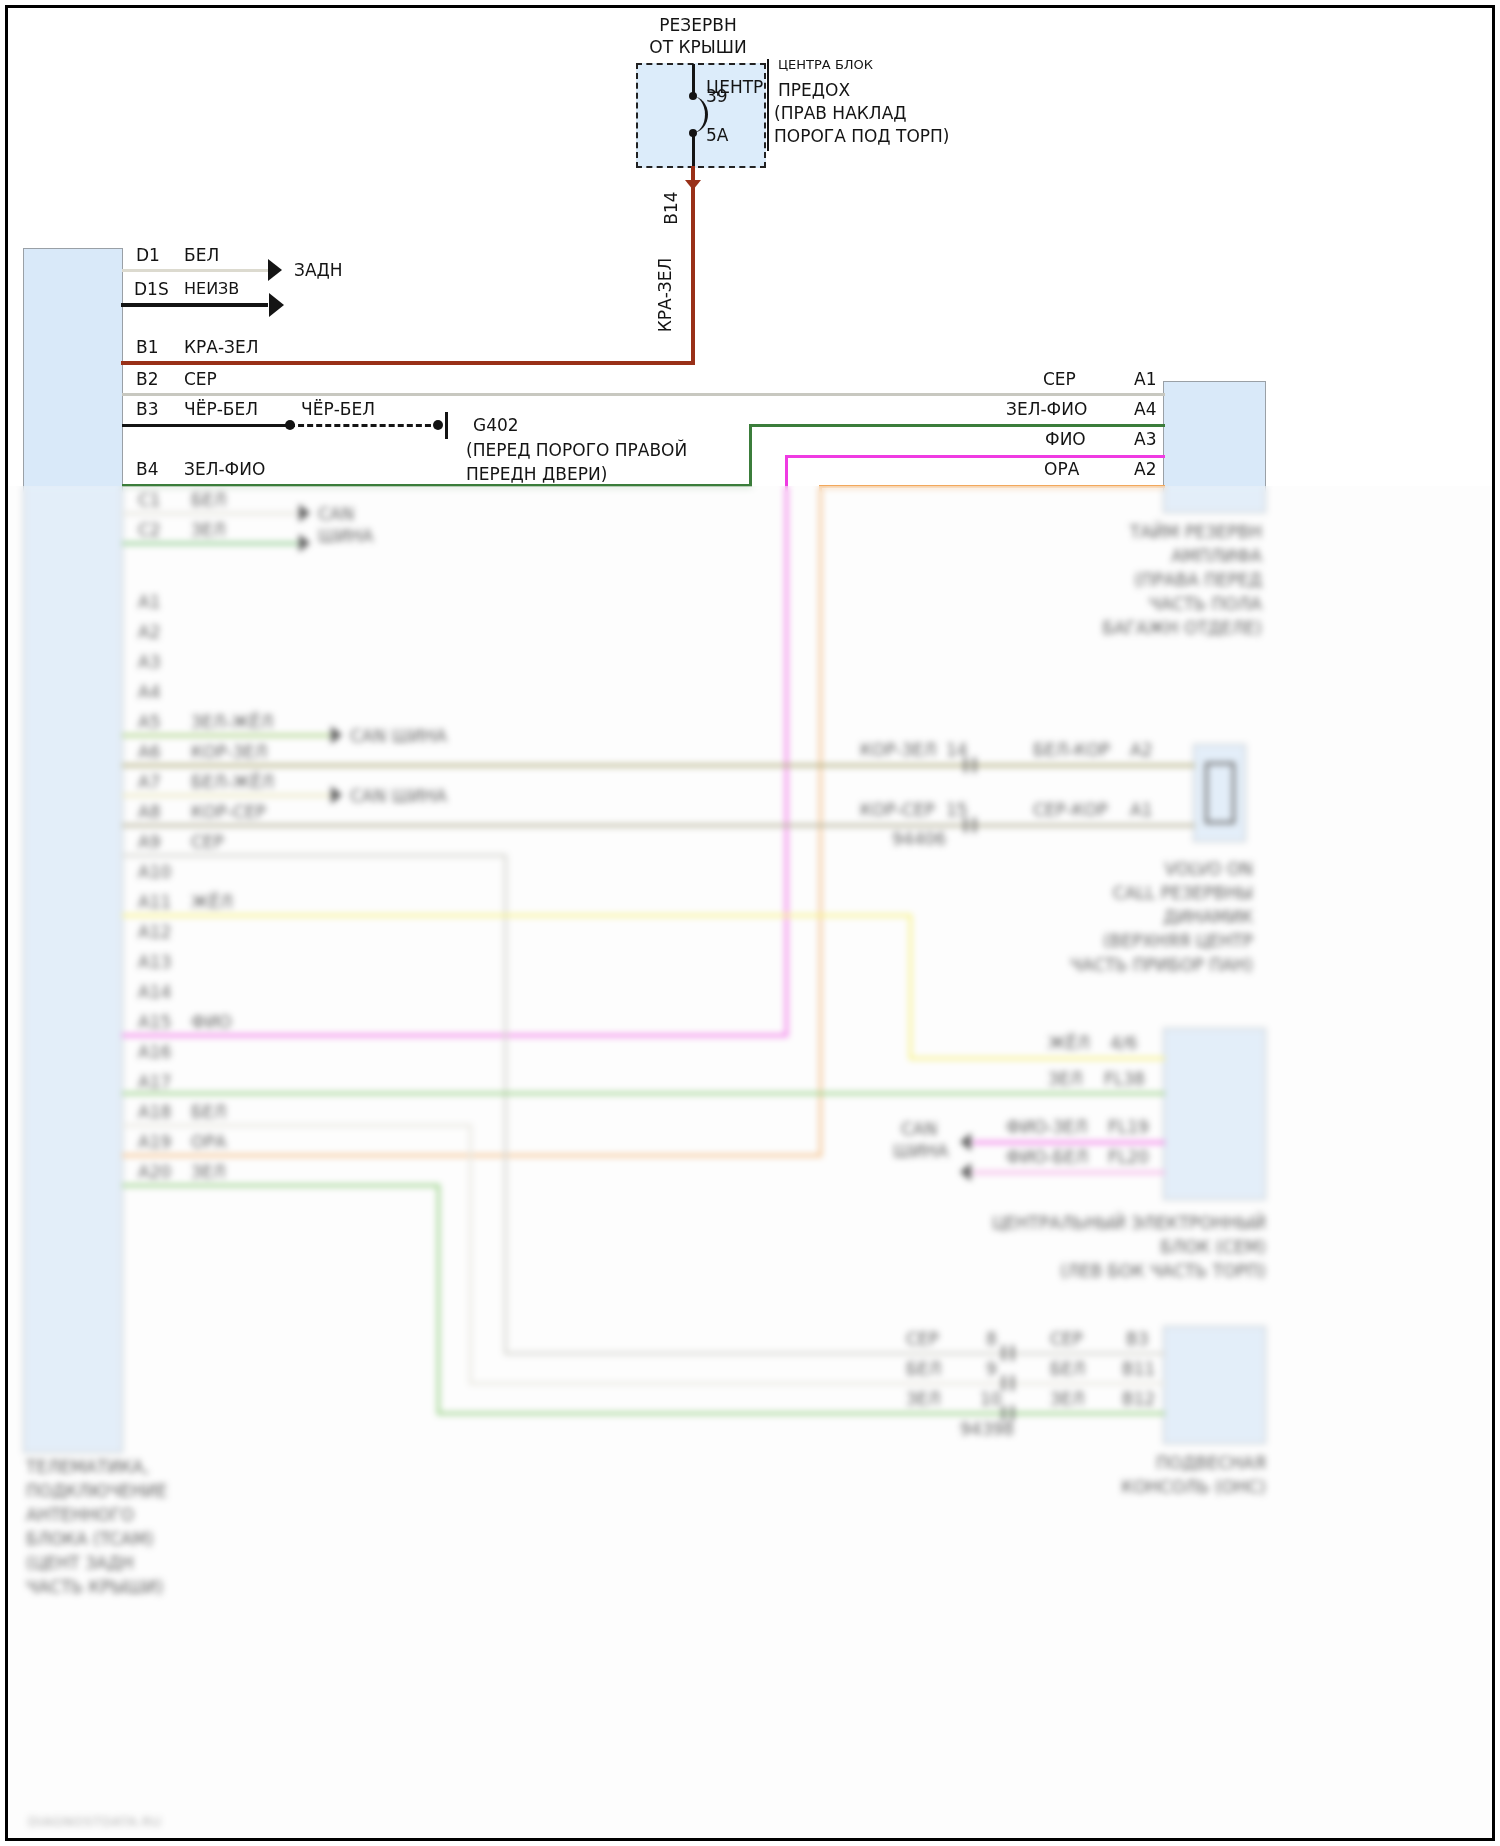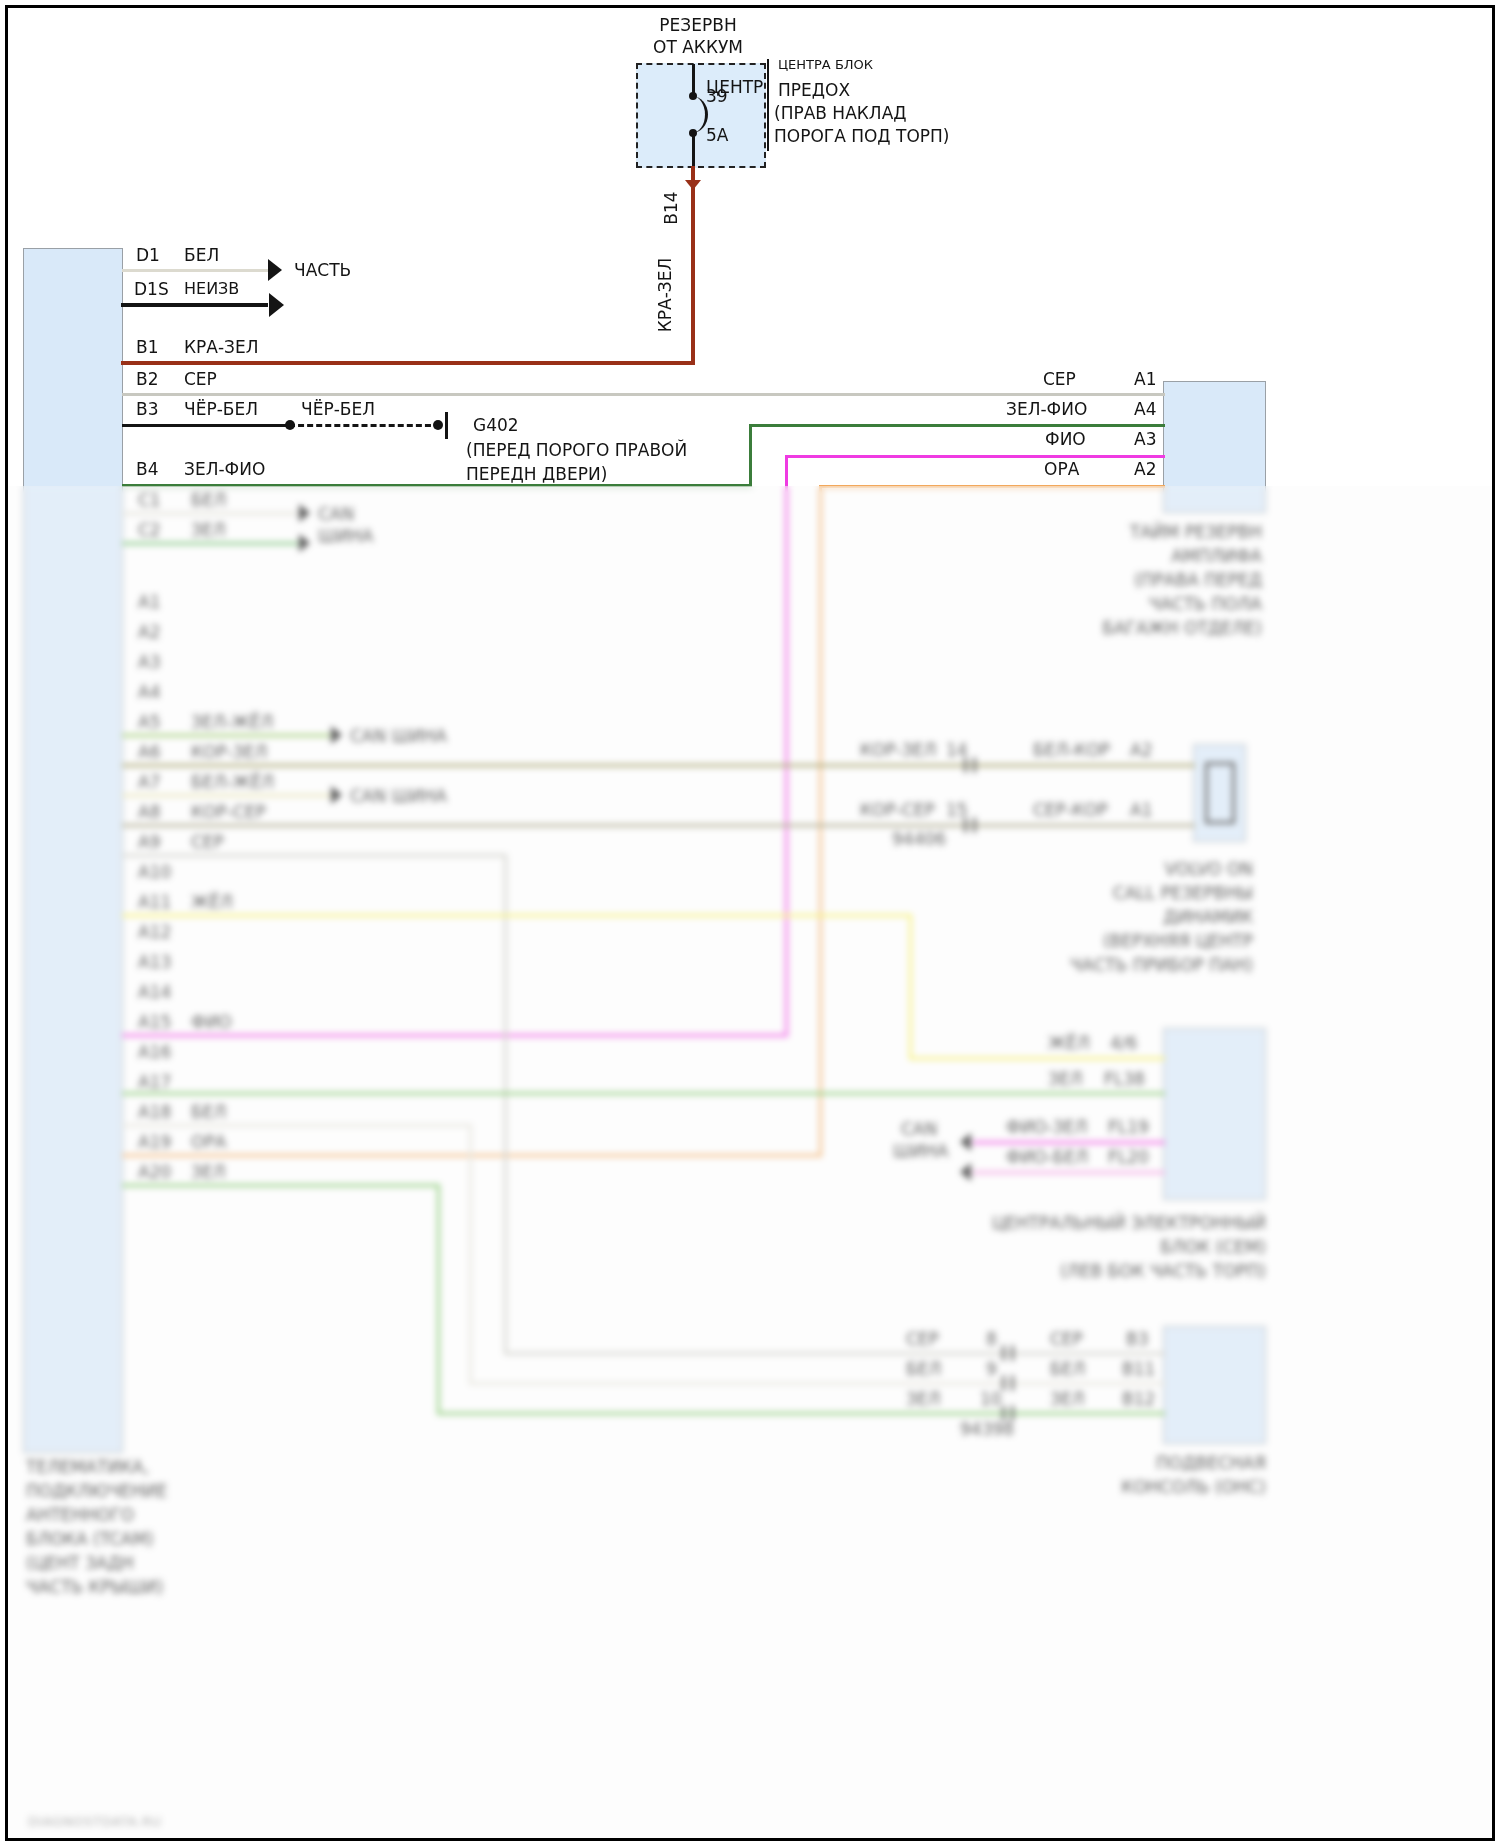--- a/index.html
+++ b/index.html
@@ -90,33 +90,33 @@
       <div class="mark-bar" style="left: 965px; top: 749px; width: 3px; height: 16px;"></div>
       <div class="mark-bar" style="left: 956px; top: 809px; width: 3px; height: 16px;"></div>
       <div class="mark-bar" style="left: 965px; top: 809px; width: 3px; height: 16px;"></div>
       <div class="mark-bar" style="left: 994px; top: 1337px; width: 3px; height: 16px;"></div>
       <div class="mark-bar" style="left: 1003px; top: 1337px; width: 3px; height: 16px;"></div>
       <div class="mark-bar" style="left: 994px; top: 1367px; width: 3px; height: 16px;"></div>
       <div class="mark-bar" style="left: 1003px; top: 1367px; width: 3px; height: 16px;"></div>
       <div class="mark-bar" style="left: 994px; top: 1397px; width: 3px; height: 16px;"></div>
       <div class="mark-bar" style="left: 1003px; top: 1397px; width: 3px; height: 16px;"></div>
       <div class="txt" style="left: 690px; top: 8px; font-size: 17px; transform: translateX(-50%);">РЕЗЕРВН</div>
-      <div class="txt" style="left: 690px; top: 30px; font-size: 17px; transform: translateX(-50%);">ОТ АККУМ</div>
+      <div class="txt" style="left: 690px; top: 30px; font-size: 17px; transform: translateX(-50%);">ОТ КРЫШИ</div>
       <div class="txt" style="left: 698px; top: 70px; font-size: 17px;">ЦЕНТР</div>
       <div class="txt" style="left: 698px; top: 79px; font-size: 17px;">39</div>
       <div class="txt" style="left: 698px; top: 118px; font-size: 17px;">5А</div>
       <div class="txt" style="left: 770px; top: 50px; font-size: 13px;">ЦЕНТРА БЛОК</div>
       <div class="txt" style="left: 770px; top: 73px; font-size: 17px;">ПРЕДОХ</div>
       <div class="txt" style="left: 766px; top: 96px; font-size: 17px;">(ПРАВ НАКЛАД</div>
       <div class="txt" style="left: 766px; top: 119px; font-size: 17px;">ПОРОГА ПОД ТОРП)</div>
       <div class="txt" style="left: 664px; top: 200px; font-size: 17px; transform: translate(-50%, -50%) rotate(-90deg);">B14</div>
       <div class="txt" style="left: 658px; top: 287px; font-size: 17px; transform: translate(-50%, -50%) rotate(-90deg);">КРА-ЗЕЛ</div>
       <div class="txt" style="left: 128px; top: 238px; font-size: 17px;">D1</div>
       <div class="txt" style="left: 176px; top: 238px; font-size: 17px;">БЕЛ</div>
-      <div class="txt" style="left: 286px; top: 253px; font-size: 17px;">ЧАСТЬ</div>
+      <div class="txt" style="left: 286px; top: 253px; font-size: 17px;">ЗАДН</div>
       <div class="txt" style="left: 126px; top: 272px; font-size: 17px;">D1S</div>
       <div class="txt" style="left: 176px; top: 272px; font-size: 16px;">НЕИЗВ</div>
       <div class="txt" style="left: 128px; top: 330px; font-size: 17px;">B1</div>
       <div class="txt" style="left: 176px; top: 330px; font-size: 17px;">КРА-ЗЕЛ</div>
       <div class="txt" style="left: 128px; top: 362px; font-size: 17px;">B2</div>
       <div class="txt" style="left: 176px; top: 362px; font-size: 17px;">СЕР</div>
       <div class="txt" style="left: 1035px; top: 362px; font-size: 17px;">СЕР</div>
       <div class="txt" style="left: 1126px; top: 362px; font-size: 17px;">A1</div>
       <div class="txt" style="left: 128px; top: 392px; font-size: 17px;">B3</div>
       <div class="txt" style="left: 176px; top: 392px; font-size: 17px;">ЧЁР-БЕЛ</div>

